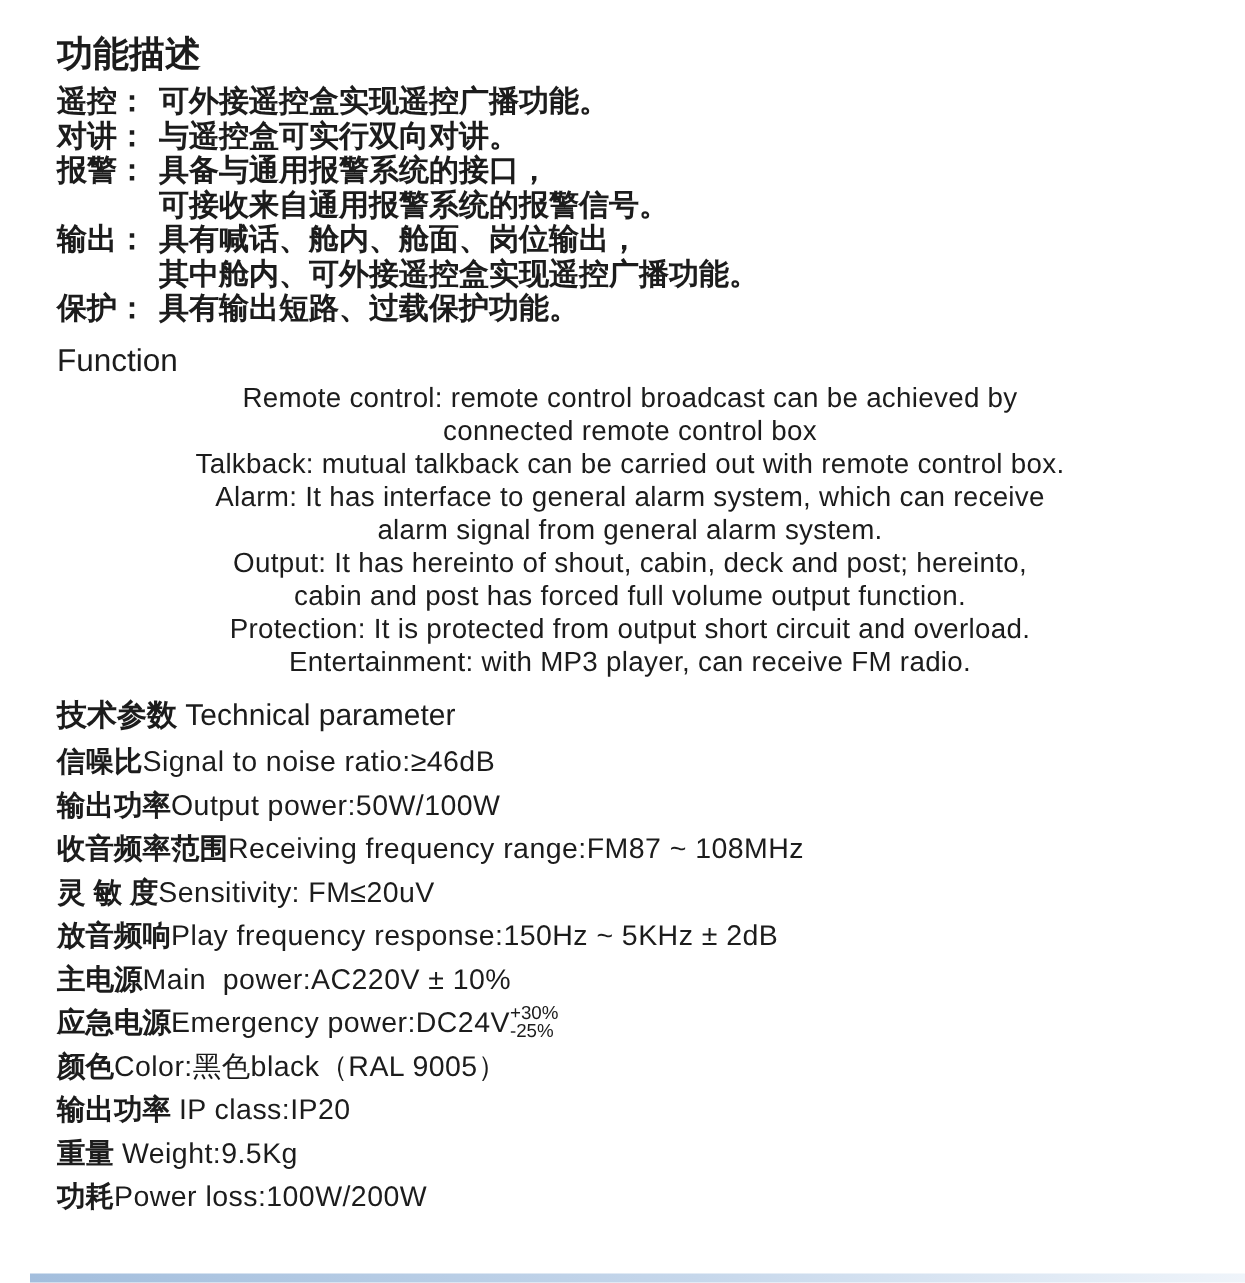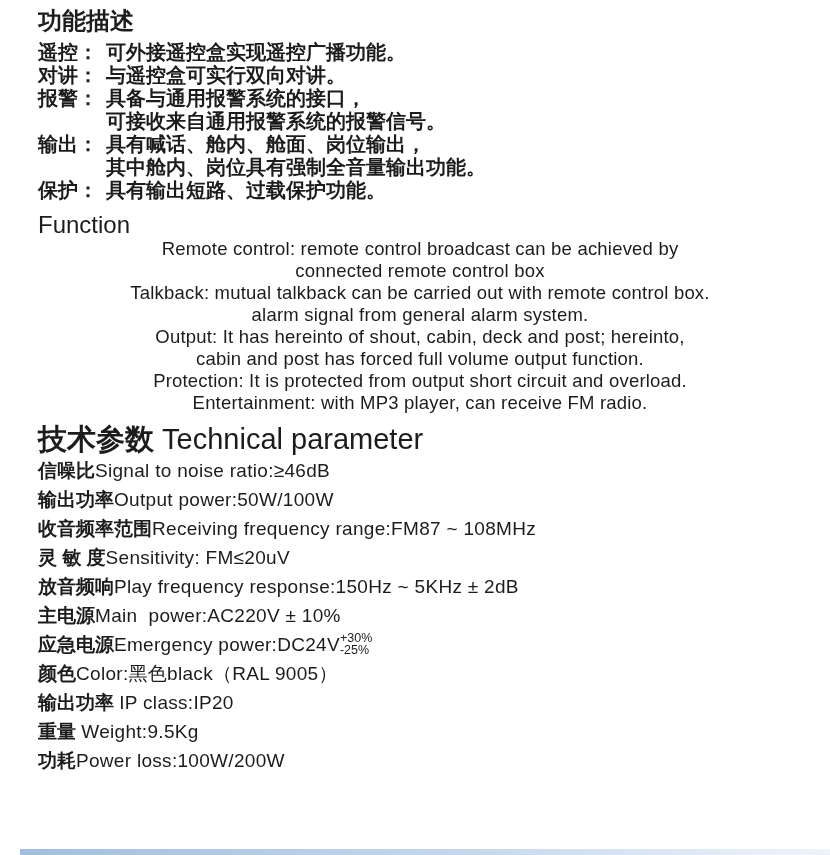--- a/index.html
+++ b/index.html
@@ -2,37 +2,37 @@
 <html><head>
 <meta charset="utf-8">
 <style>
   html,body{margin:0;padding:0;}
   body{
     width:830px;height:855px;overflow:hidden;
     background:#ffffff;color:#1c1c1c;
     font-family:"Liberation Sans","DejaVu Sans",sans-serif;
     -webkit-font-smoothing:antialiased;
   }
-  .page{position:relative;width:830px;height:855px;box-sizing:border-box;padding:6px 28px 0 38px;}
+  .page{position:relative;width:830px;height:855px;box-sizing:border-box;padding:22px 28px 0 38px;}
   [data-bind]{white-space:pre-wrap;}
 
   
   .cn-title{font-size:24px;font-weight:700;line-height:30px;margin:0 0 5px 0;}
   .cn-item{display:flex;align-items:flex-start;font-size:20px;font-weight:700;line-height:23px;}
   .cn-label{flex:0 0 68px;}
   .cn-lines{flex:1;}
 
   
   .en-section{margin-top:9px;}
-  .en-title{font-size:24px;font-weight:400;line-height:27px;}
+  .en-title{font-size:21px;font-weight:400;line-height:27px;}
   .en-line{font-size:18.5px;font-weight:400;line-height:22px;letter-spacing:0.2px;text-align:center;}
 
   
   .tech-section{margin-top:10px;}
-  .tech-title{font-size:29px;line-height:30px;margin-bottom:2px;font-weight:400;}
+  .tech-title{font-size:20px;line-height:30px;margin-bottom:2px;font-weight:400;}
   .tech-title .tcn{font-weight:700;}
   .param-row{font-size:19px;line-height:29px;}
   .param-cn{font-weight:700;}
   .param-en{font-weight:400;letter-spacing:0.3px;}
   .tol-stack{
     display:inline-block;vertical-align:middle;transform:translateY(-2px);
     font-size:12.5px;line-height:12px;font-weight:400;letter-spacing:0;
   }
 
   
@@ -68,38 +68,39 @@
       <div class="cn-lines">
         <div data-bind="function_cn.items.2.line1">具备与通用报警系统的接口，</div>
         <div data-bind="function_cn.items.2.line2">可接收来自通用报警系统的报警信号。</div>
       </div>
     </div>
 
     <div class="cn-item">
       <span class="cn-label" data-bind="function_cn.items.3.label">输出：</span>
       <div class="cn-lines">
         <div data-bind="function_cn.items.3.line1">具有喊话、舱内、舱面、岗位输出，</div>
-        <div data-bind="function_cn.items.3.line2">其中舱内、岗位具有强制全音量输出功能。</div>
+        <div data-bind="function_cn.items.3.line2">其中舱内、可外接遥控盒实现遥控广播功能。</div>
       </div>
     </div>
 
     <div class="cn-item">
       <span class="cn-label" data-bind="function_cn.items.4.label">保护：</span>
       <div class="cn-lines">
         <div data-bind="function_cn.items.4.line1">具有输出短路、过载保护功能。</div>
       </div>
     </div>
 
   </div>
 
   <div class="en-section">
     <div class="en-title" data-bind="function_en.title">Function</div>
     <div class="en-line" data-bind="function_en.lines.0">Remote control: remote control broadcast can be achieved by</div>
     <div class="en-line" data-bind="function_en.lines.1">connected remote control box</div>
     <div class="en-line" data-bind="function_en.lines.2">Talkback: mutual talkback can be carried out with remote control box.</div>
+    <div class="en-line" data-bind="function_en.lines.3">Alarm: It has interface to general alarm system, which can receive</div>
     <div class="en-line" data-bind="function_en.lines.4">alarm signal from general alarm system.</div>
     <div class="en-line" data-bind="function_en.lines.5">Output: It has hereinto of shout, cabin, deck and post; hereinto,</div>
     <div class="en-line" data-bind="function_en.lines.6">cabin and post has forced full volume output function.</div>
     <div class="en-line" data-bind="function_en.lines.7">Protection: It is protected from output short circuit and overload.</div>
     <div class="en-line" data-bind="function_en.lines.8">Entertainment: with MP3 player, can receive FM radio.</div>
   </div>
 
   <div class="tech-section">
     <div class="tech-title"><span class="tcn" data-bind="tech.title_cn">技术参数 </span><span data-bind="tech.title_en">Technical parameter</span></div>
 

